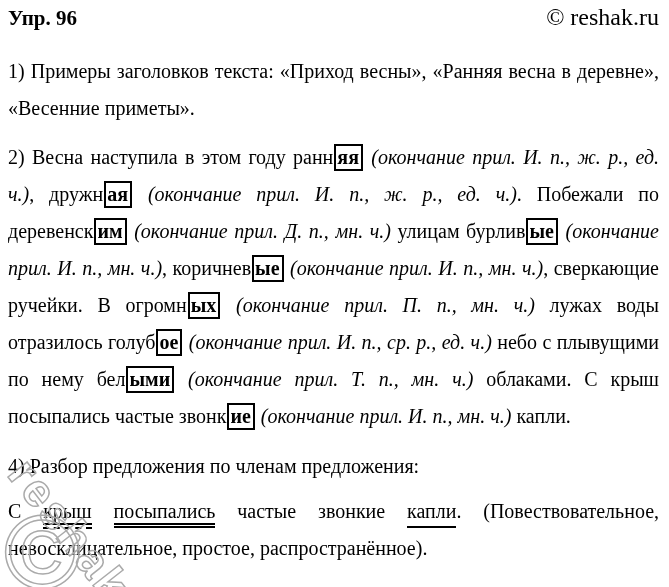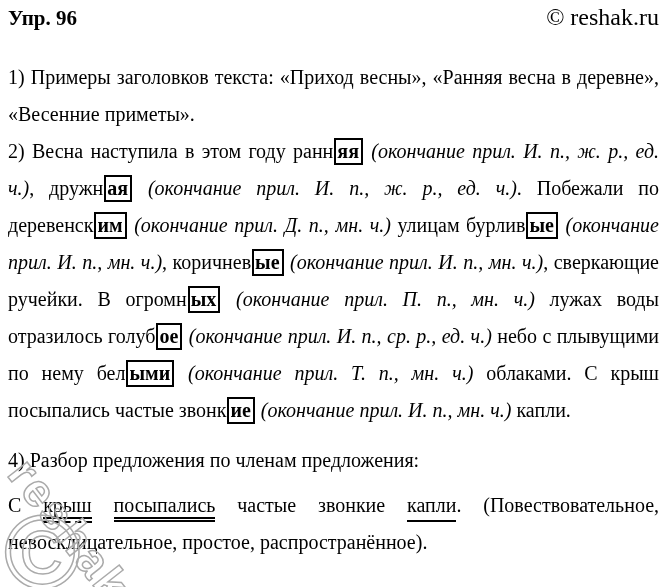--- a/index.html
+++ b/index.html
@@ -22,22 +22,22 @@
   .exercise-title { font-weight: bold; font-size: 21px; }
   .copyright { font-size: 24px; }
 
   .para {
     font-size: 20px;
     line-height: 37px;
     text-align: justify;
     padding: 0 10px 0 8px;
     margin: 0;
   }
-  .para-1 { margin-top: 28px; }
-  .para-2 { margin-top: 0; }
+  .para-1 { margin-top: 22px; }
+  .para-2 { margin-top: 12px; }
   .heading-3 { margin-top: 13px; text-align: left; }
   .sentence { margin-top: 8px; }
 
   
   .seg-normal { }
   .seg-italic { font-style: italic; }
   .seg-box {
     font-weight: bold;
     border: 2px solid #000;
     padding: 0 2px 1px 1px;

